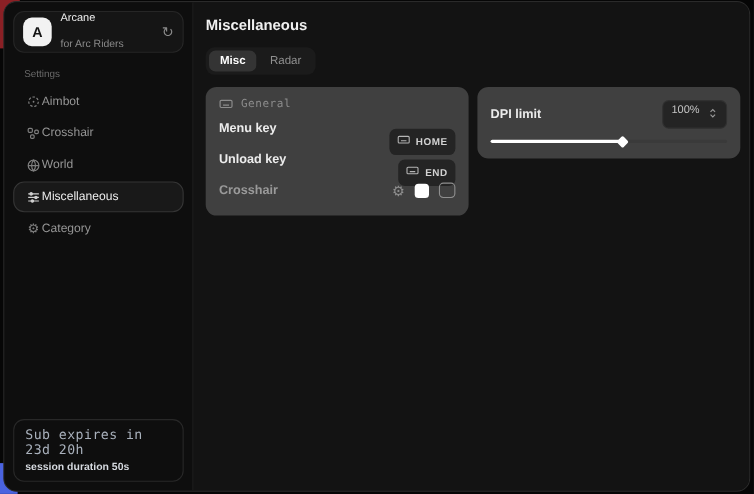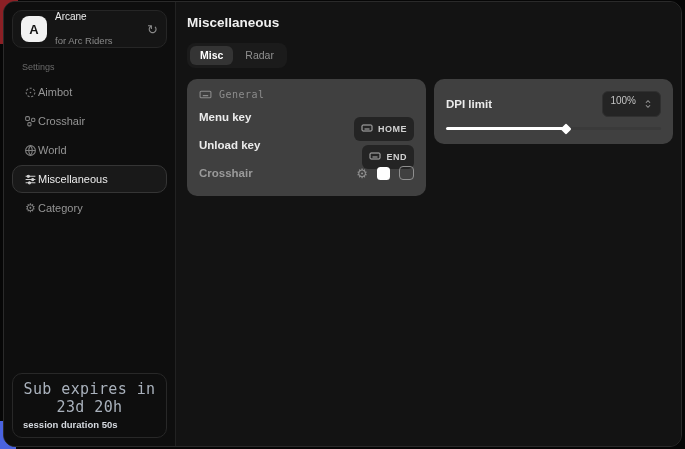--- a/index.html
+++ b/index.html
@@ -60,21 +60,21 @@
   .sb-item.selected { border-color:#353535; background:#191919; color:#ececec; }
   .sb-item.selected .sb-icon { color:#d0d0d0; }
 
   .sb-footer {
     position:absolute; left:8px; right:8px; bottom:8px;
     border:1px solid #282828; border-radius:10px;
     padding:6px 10px 7px;
   }
   .sb-footer-line1 {
     font-family:"DejaVu Sans Mono", monospace;
-    font-size:15px; color:#a9b1bc; letter-spacing:0.4px;text-align:center;
+    font-size:12px; color:#a9b1bc; letter-spacing:0.4px;
   }
   .sb-footer-line2 { font-size:9.5px; font-weight:bold; color:#d6dae0; margin-top:3px; }
 
   
   .main { flex:1; padding:13px 11px; position:relative; background:#131313; }
   .page-title { font-size:13.5px; font-weight:bold; color:#f0f0f0; }
 
   .tabs {
     display:inline-flex; gap:2px; margin-top:13px;
     background:#1b1b1b; border-radius:8px; padding:3px;

